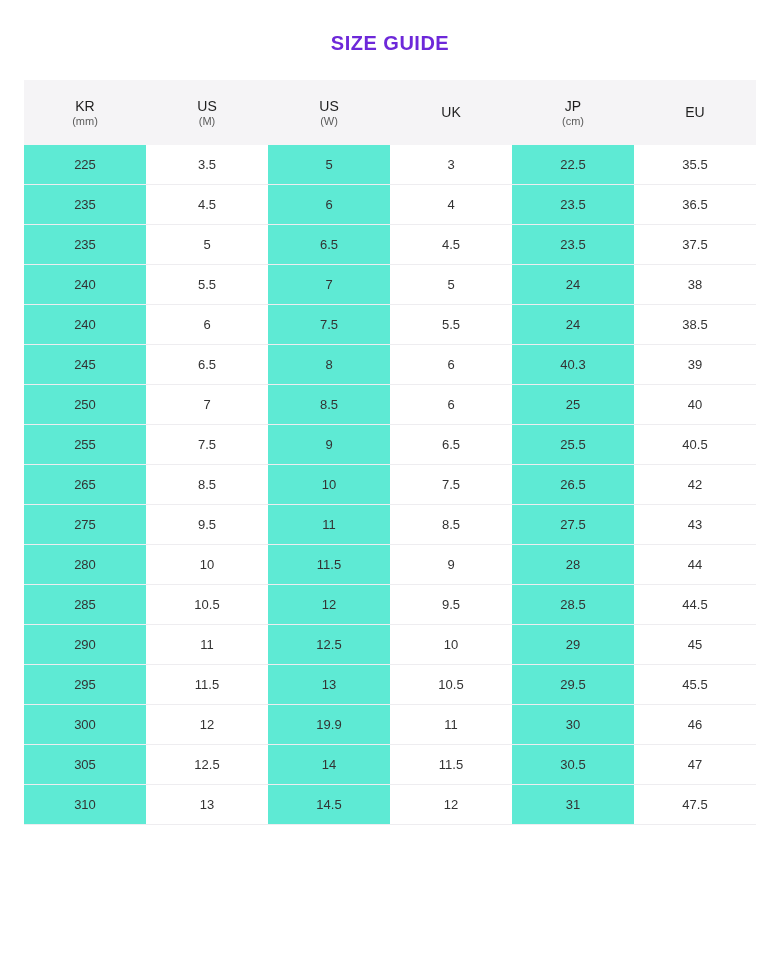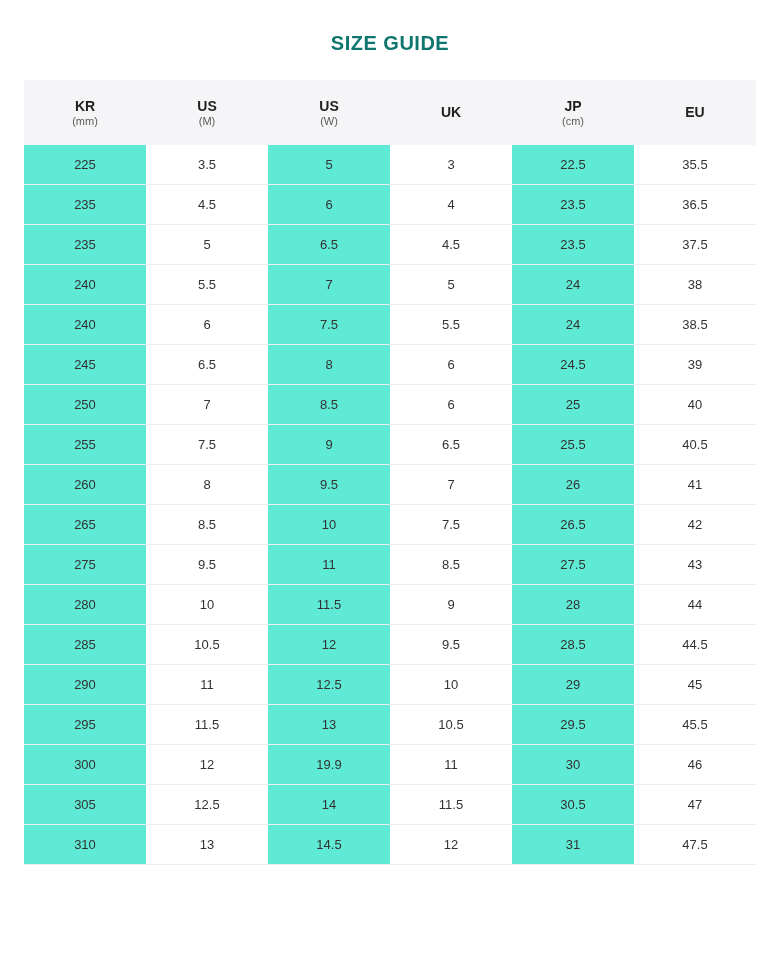--- a/index.html
+++ b/index.html
@@ -21,21 +21,21 @@
     height: 959px;
     box-sizing: border-box;
   }
 
   
   .title {
     text-align: center;
     font-size: 20px;
     font-weight: bold;
     letter-spacing: 0.5px;
-    color: #0f766e;
+    color: #6d28d9;
     margin: 0;
     padding-top: 31px;
     padding-bottom: 0;
     line-height: 24px;
   }
 
   
   .table-wrap {
     margin: 25px 24px 0 24px;
     width: 732px;
@@ -69,21 +69,21 @@
   .th-inner {
     display: flex;
     flex-direction: column;
     align-items: center;
     justify-content: center;
     line-height: 1.15;
   }
   .th-main {
     font-size: 14px;
     color: #1f1f1f;
-    font-weight: bold;
+    font-weight: normal;
   }
   .th-sub {
     font-size: 11px;
     color: #5b5b5b;
     margin-top: 1px;
     min-height: 0;
   }
   .th-sub:empty {
     display: none;
   }
@@ -211,48 +211,40 @@
             <td class="col-tint">7.5</td>
             <td class="col-plain">5.5</td>
             <td class="col-tint">24</td>
             <td class="col-plain">38.5</td>
           </tr>
           <tr>
             <td class="col-tint">245</td>
             <td class="col-plain">6.5</td>
             <td class="col-tint">8</td>
             <td class="col-plain">6</td>
-            <td class="col-tint">24.5</td>
+            <td class="col-tint">40.3</td>
             <td class="col-plain">39</td>
           </tr>
           <tr>
             <td class="col-tint">250</td>
             <td class="col-plain">7</td>
             <td class="col-tint">8.5</td>
             <td class="col-plain">6</td>
             <td class="col-tint">25</td>
             <td class="col-plain">40</td>
           </tr>
           <tr>
             <td class="col-tint">255</td>
             <td class="col-plain">7.5</td>
             <td class="col-tint">9</td>
             <td class="col-plain">6.5</td>
             <td class="col-tint">25.5</td>
             <td class="col-plain">40.5</td>
           </tr>
           <tr>
-            <td class="col-tint">260</td>
-            <td class="col-plain">8</td>
-            <td class="col-tint">9.5</td>
-            <td class="col-plain">7</td>
-            <td class="col-tint">26</td>
-            <td class="col-plain">41</td>
-          </tr>
-          <tr>
             <td class="col-tint">265</td>
             <td class="col-plain">8.5</td>
             <td class="col-tint">10</td>
             <td class="col-plain">7.5</td>
             <td class="col-tint">26.5</td>
             <td class="col-plain">42</td>
           </tr>
           <tr>
             <td class="col-tint">275</td>
             <td class="col-plain">9.5</td>

